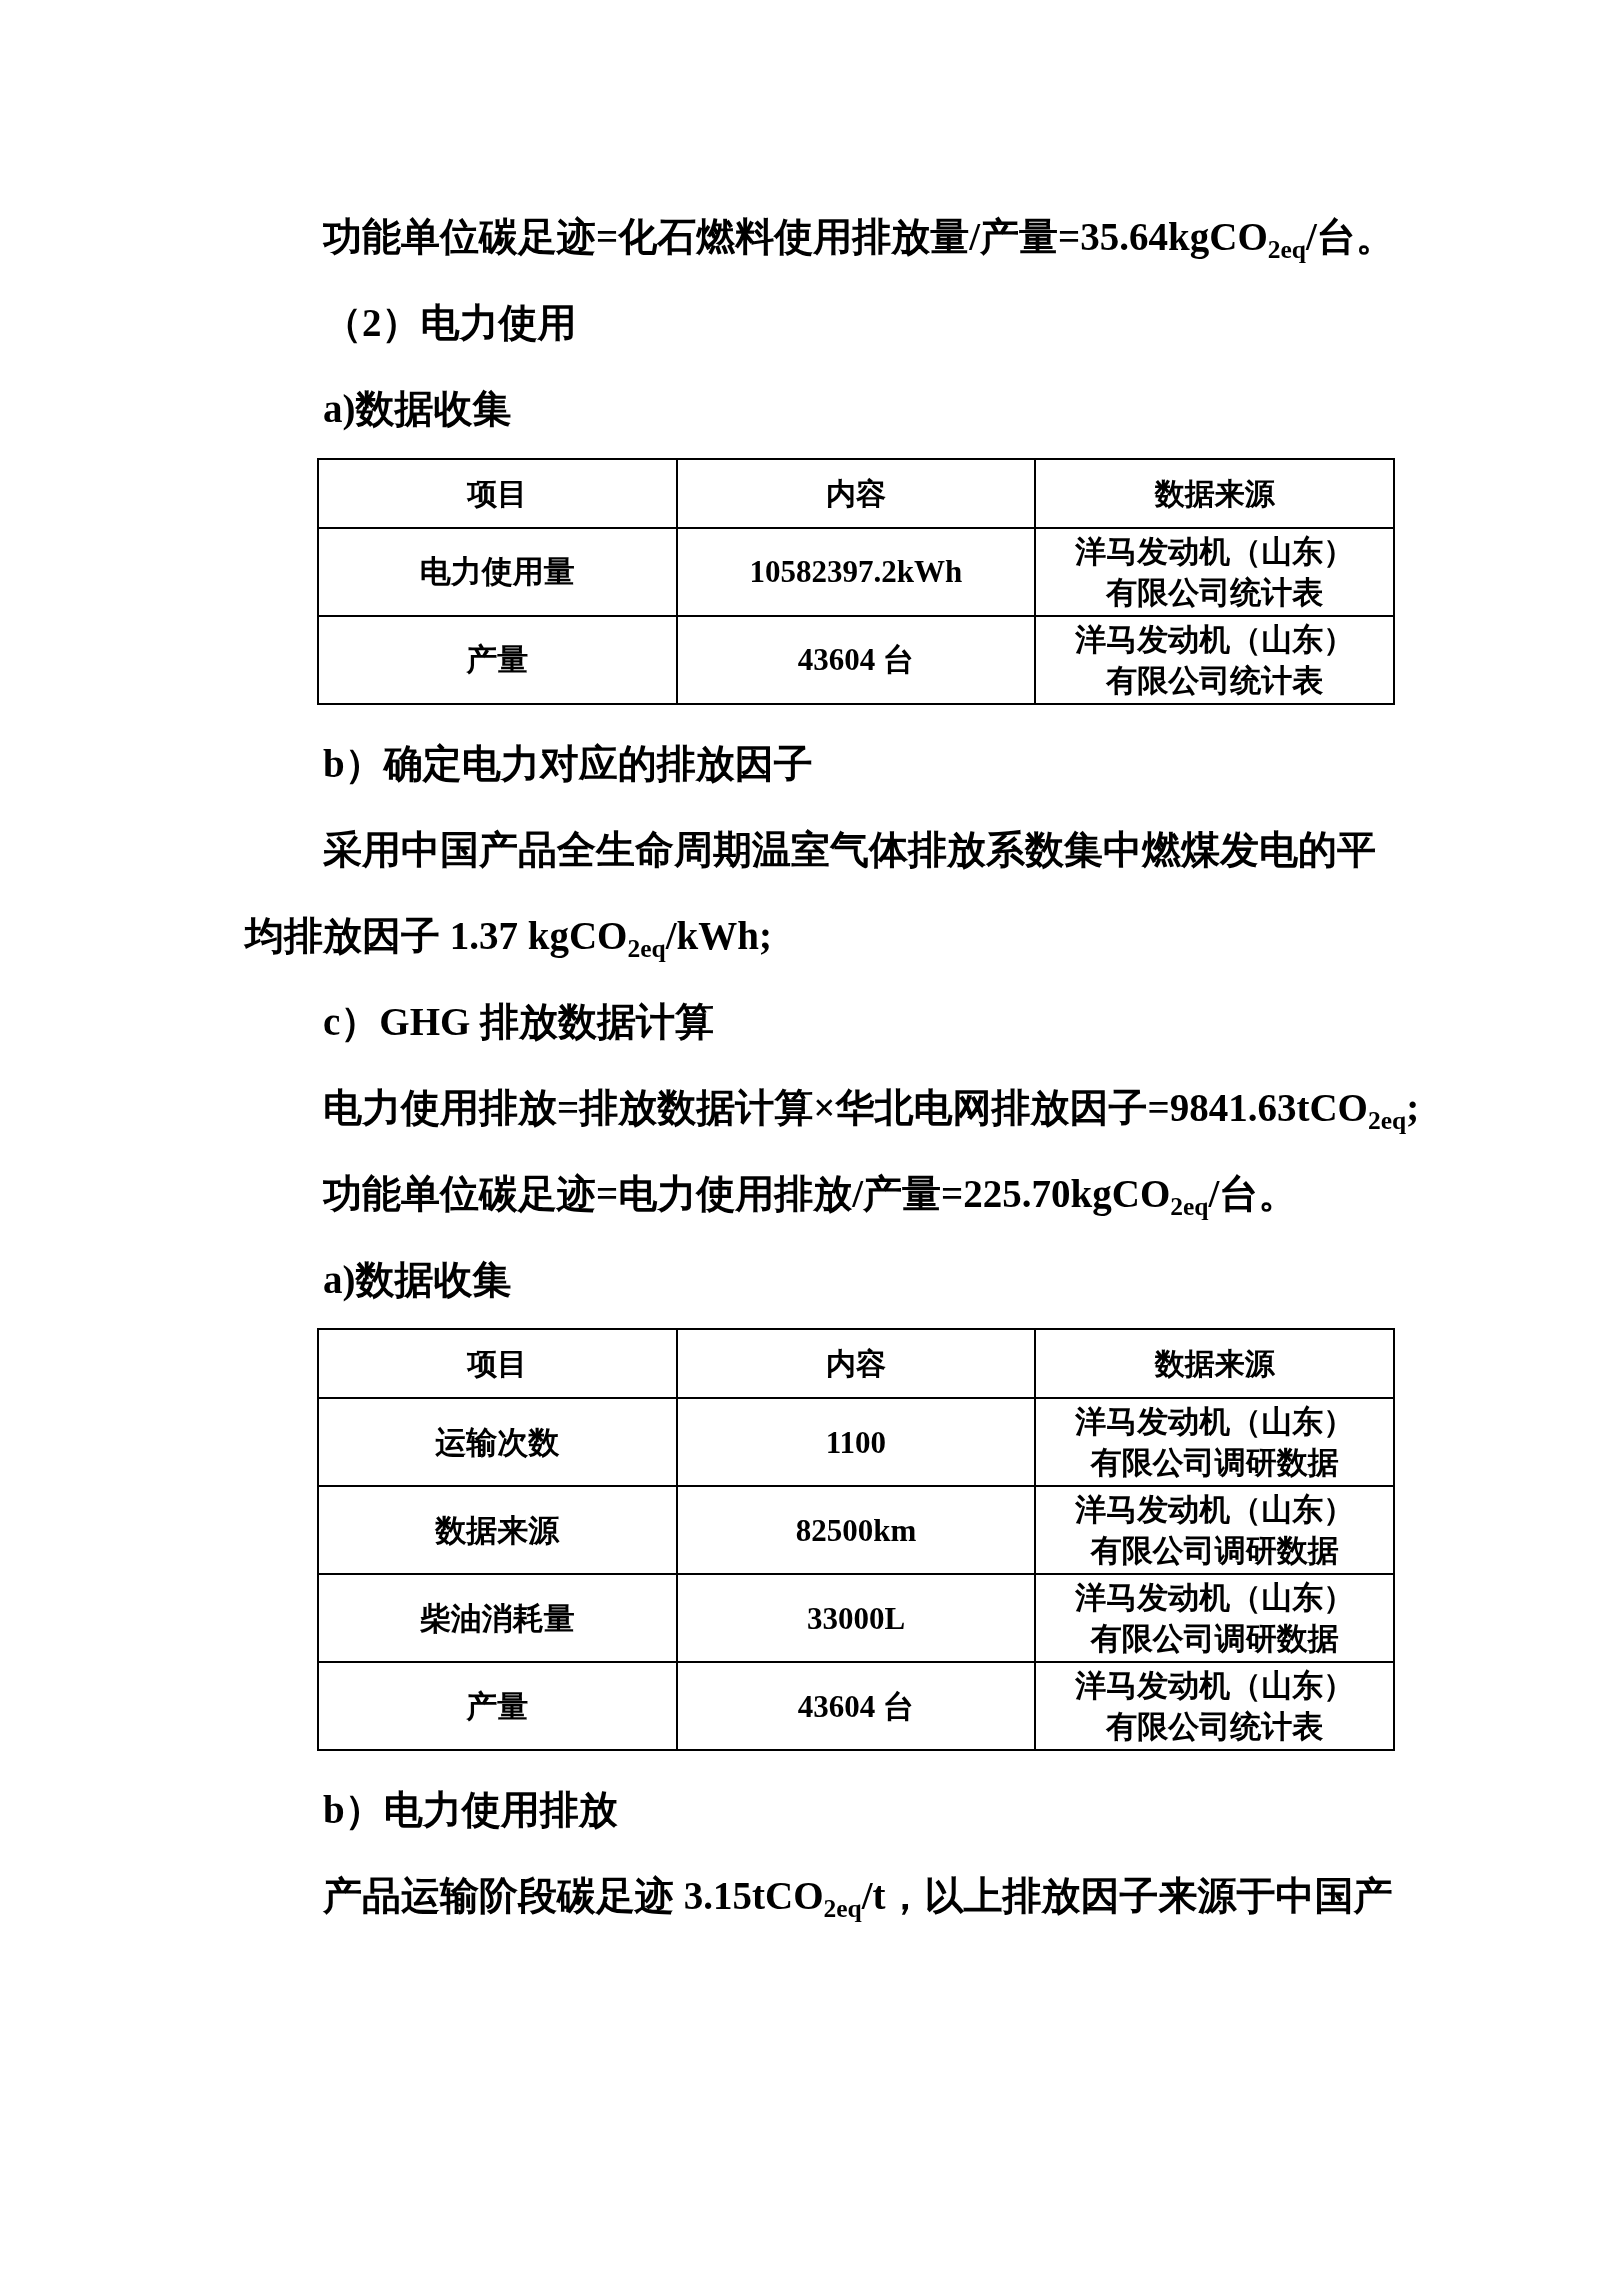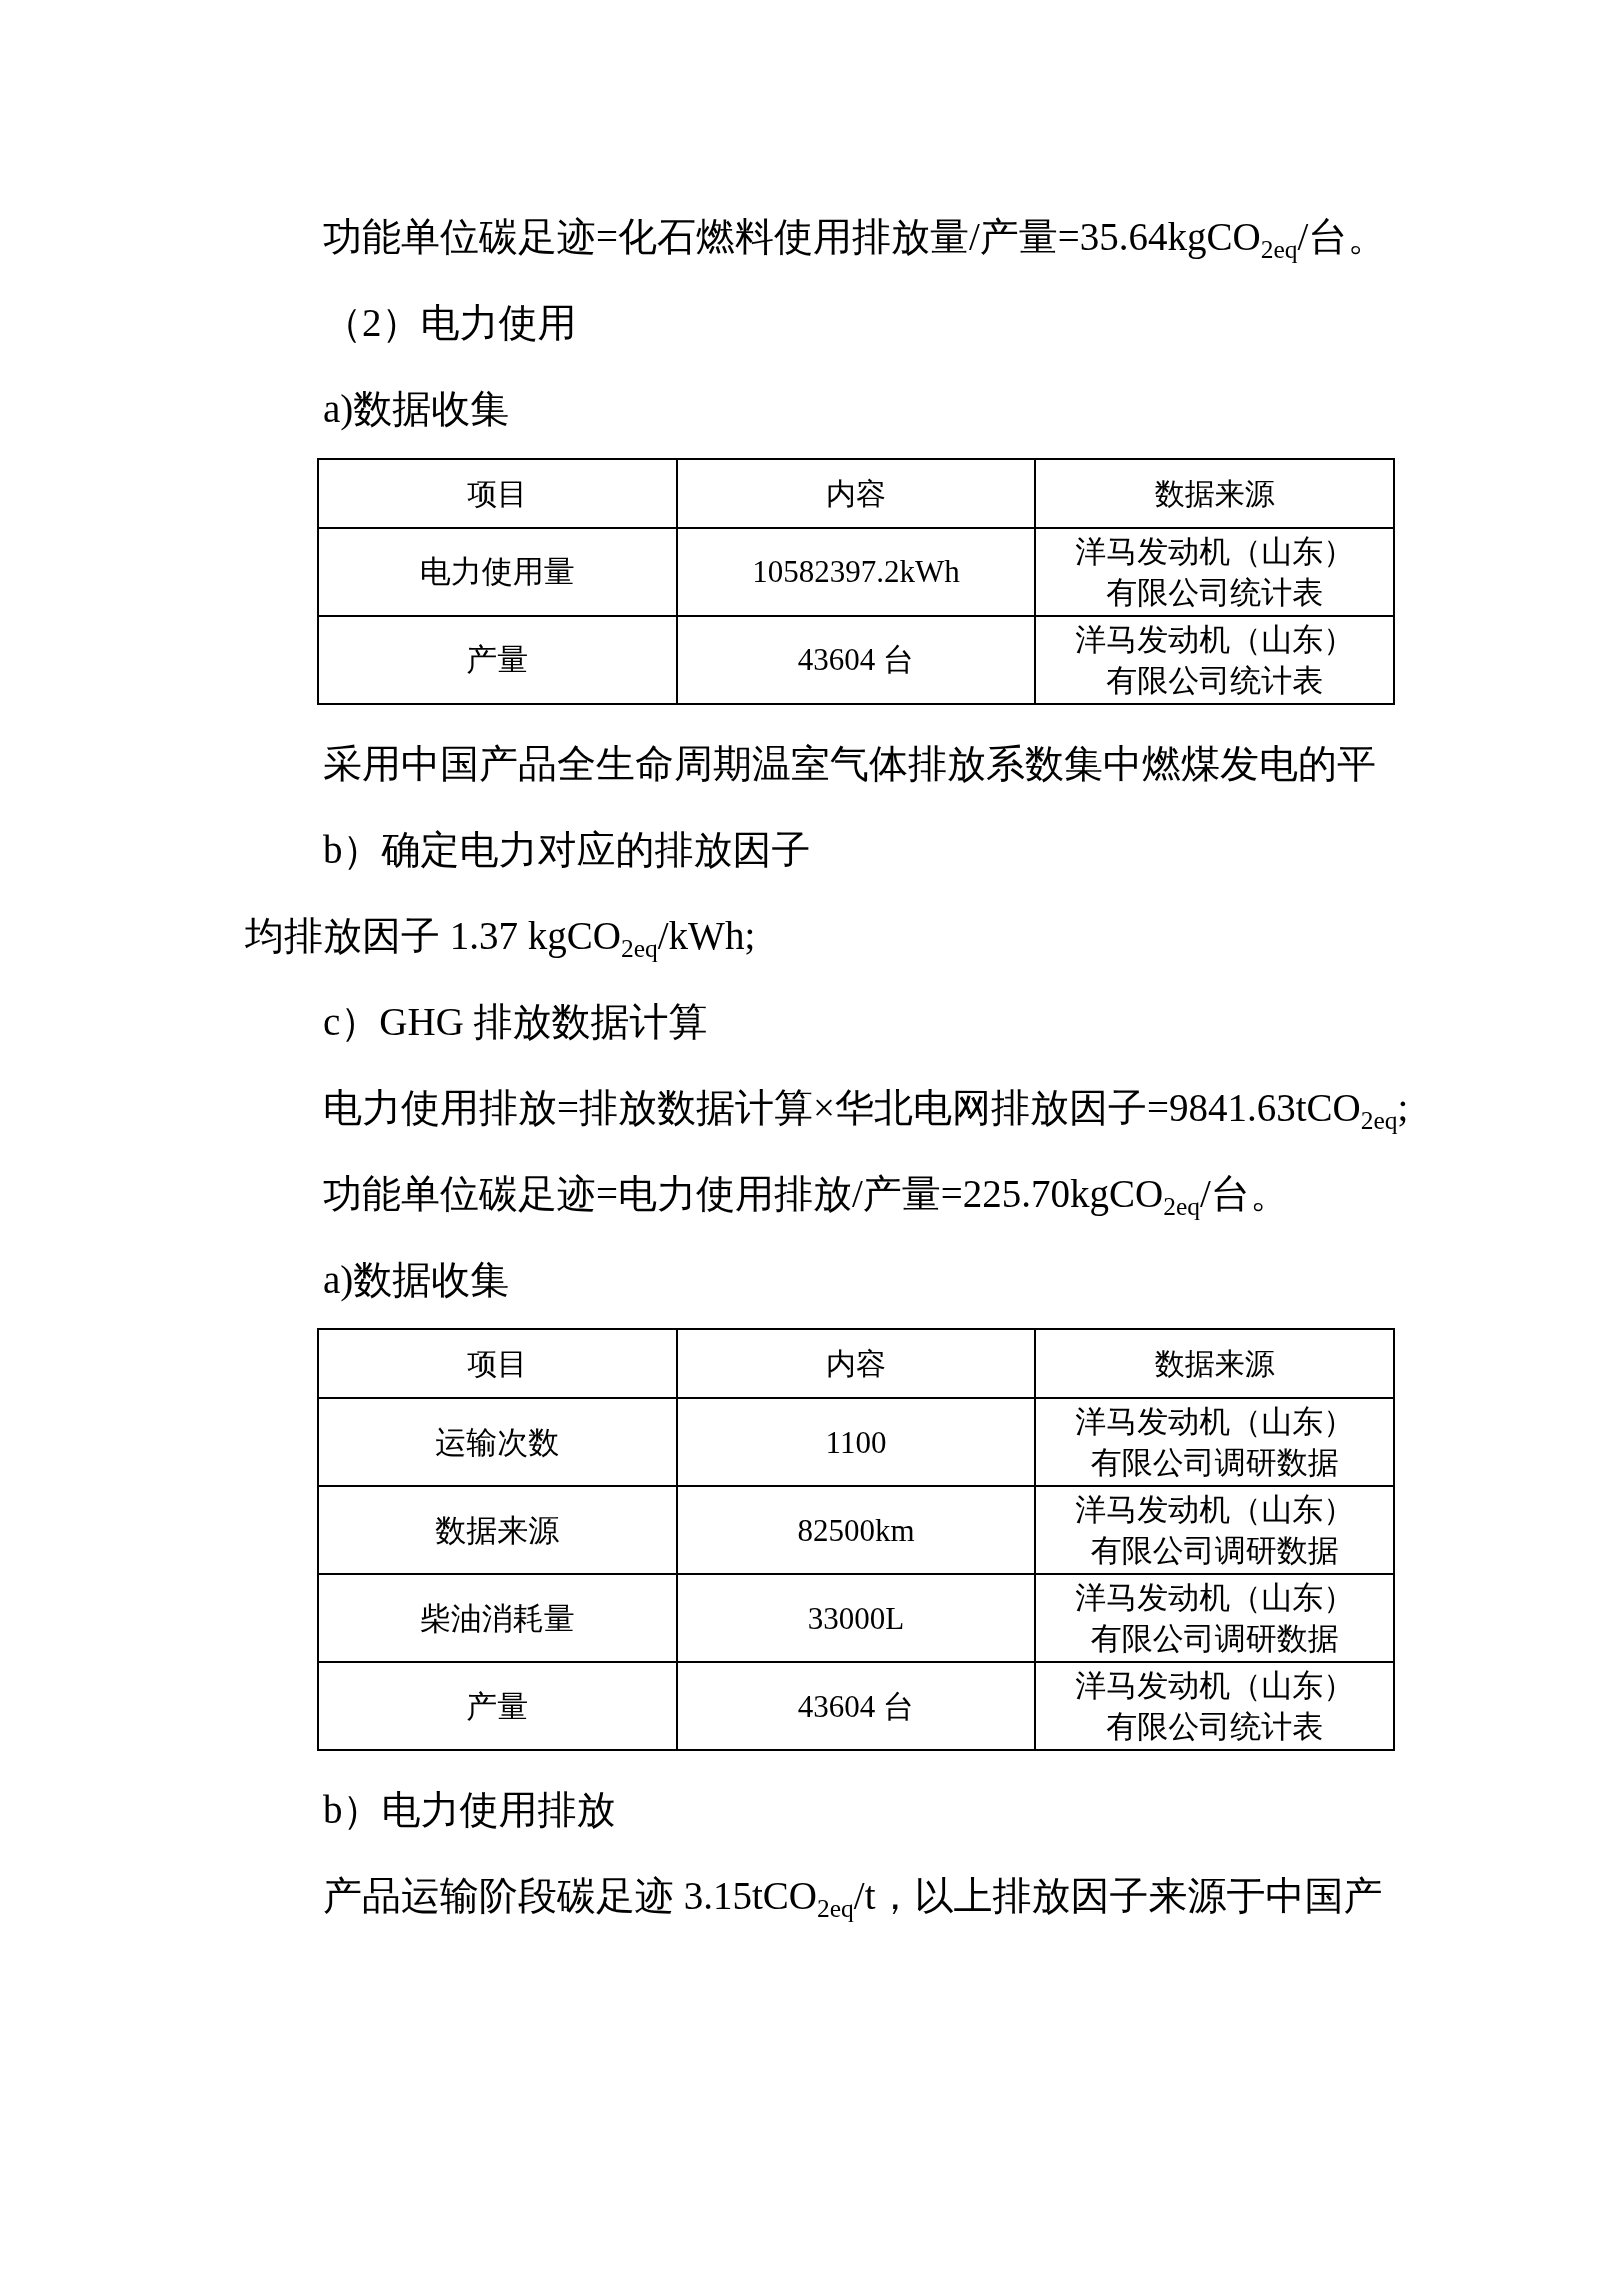--- a/index.html
+++ b/index.html
@@ -12,20 +12,21 @@
     height: 2293px;
     overflow: hidden;
     color: #000000;
     font-family: "Liberation Serif", "DejaVu Serif", serif;
   }
   .page {
     box-sizing: border-box;
     width: 1621px;
     height: 2293px;
     padding: 194px 245px 0 245px;
+    font-weight: bold;
   }
   .para {
     margin: 0;
     font-size: 39px;
     line-height: 86px;
     text-align: justify;
     white-space: nowrap;
   }
   .indent { text-indent: 78px; }
   sub.co2 {
@@ -82,23 +83,23 @@
     </tr>
     <tr>
       <td>产量</td>
       <td>43604 台</td>
       <td class="src">洋马发动机（山东）
 有限公司统计表</td>
     </tr>
   </tbody>
     </table>
 
+  <p class="para indent">b）确定电力对应的排放因子</p>
+
   <p class="para indent">采用中国产品全生命周期温室气体排放系数集中燃煤发电的平</p>
-
-  <p class="para indent">b）确定电力对应的排放因子</p>
 
   <p class="para"><span>均排放因子 1.37 kgCO</span><sub class="co2">2eq</sub><span>/kWh;</span></p>
 
   <p class="para indent">c）GHG 排放数据计算</p>
 
   <p class="para indent"><span>电力使用排放=排放数据计算×华北电网排放因子=9841.63tCO</span><sub class="co2">2eq</sub><span>;</span></p>
 
   <p class="para indent"><span>功能单位碳足迹=电力使用排放/产量=225.70kgCO</span><sub class="co2">2eq</sub><span>/台。</span></p>
 
 

